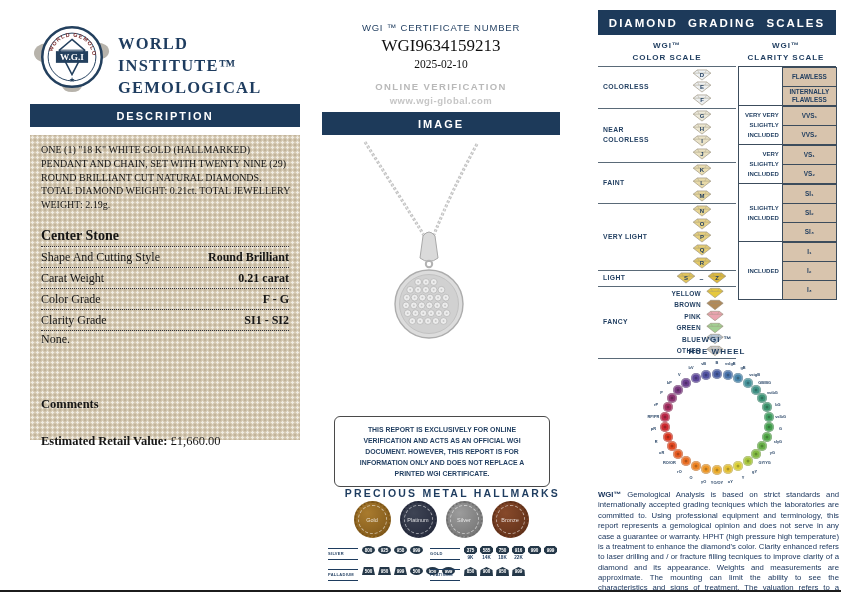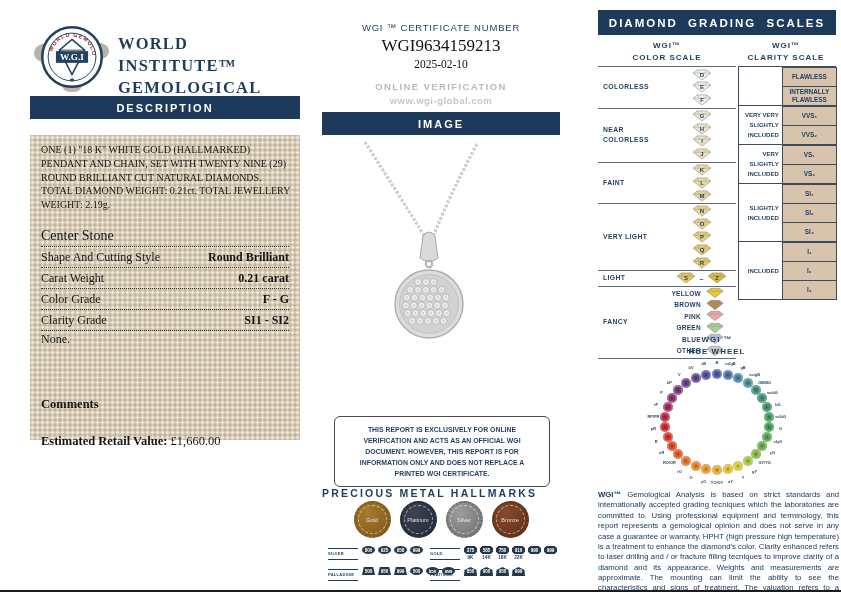--- a/index.html
+++ b/index.html
@@ -4,49 +4,49 @@
 <style>
   html,body{margin:0;padding:0;background:#e8e8e8;}
   #page{position:relative;width:841px;height:595px;background:#ffffff;margin:0 auto;
         font-family:"Liberation Sans",sans-serif;overflow:hidden;}
   .bar{position:absolute;height:23px;background:#1d3a5a;color:#fff;display:flex;align-items:center;
        justify-content:center;font-weight:bold;font-size:11px;letter-spacing:2px;}
   
   #logo-emblem{position:absolute;left:33px;top:18px;width:78px;height:78px;}
   #org-name{position:absolute;left:118px;top:33px;font-family:"Liberation Serif",serif;font-weight:bold;
             color:#1e3c5f;font-size:16.5px;line-height:1.32;letter-spacing:1.2px;}
-  #desc-bar{left:30px;top:96px;width:270px;}
+  #desc-bar{left:30px;top:104px;width:270px;}
   #left-panel{position:absolute;left:30px;top:135px;width:270px;height:305px;box-sizing:border-box;
       padding:8px 11px;color:#161616;
       background-color:#d8ccb6;
       background-image:radial-gradient(circle,rgba(255,255,255,.6) 1px,transparent 1.3px),
                        radial-gradient(circle,rgba(135,118,88,.38) 1px,transparent 1.3px);
       background-size:5px 5px,5px 5px;background-position:0 0,2.5px 2.5px;}
   #desc-text{font-family:"Liberation Serif",serif;font-size:10px;line-height:1.38;color:#181818;width:250px;}
-  #cs-heading{margin-top:16px;font-family:"Liberation Serif",serif;font-weight:normal;font-size:14px;
+  #cs-heading{margin-top:16px;font-family:"Liberation Serif",serif;font-weight:bold;font-size:14px;
       border-bottom:1px dotted #33333a;padding-bottom:2px;}
   .cs-row{display:flex;justify-content:space-between;align-items:baseline;
       font-family:"Liberation Serif",serif;font-size:12px;padding:3px 0 2px;border-bottom:1px dotted #33333a;}
   .cs-row .val{font-weight:bold;}
   #comments-heading{margin-top:50px;font-family:"Liberation Serif",serif;font-weight:bold;font-size:12.5px;}
   #comments-value{font-family:"Liberation Serif",serif;font-size:12px;margin-top:1px;}
   #retail{margin-top:22px;font-family:"Liberation Serif",serif;font-size:12.5px;}
   #retail .lbl{font-weight:bold;}
   
   #cert-block{position:absolute;left:322px;top:22px;width:238px;text-align:center;}
   #cert-label{font-size:9.5px;font-weight:normal;color:#1e3c5f;letter-spacing:.8px;}
   #cert-number{font-family:"Liberation Serif",serif;font-size:17px;color:#101010;margin-top:3px;}
   #cert-date{font-family:"Liberation Serif",serif;font-size:11.5px;color:#101010;margin-top:2px;}
   #cert-online{margin-top:11px;font-size:9.5px;font-weight:bold;color:#b9b9b9;letter-spacing:1.4px;}
   #cert-site{font-size:9.5px;font-weight:bold;color:#c6c6c6;letter-spacing:.5px;margin-top:3px;}
   #image-bar{left:322px;top:112px;width:238px;}
   #necklace{position:absolute;left:340px;top:138px;}
   #disclaimer{position:absolute;left:334px;top:416px;width:216px;box-sizing:border-box;border:1px solid #4a4a4a;
       border-radius:6px;padding:7px 9px;font-size:6.9px;font-weight:bold;color:#1e3c5f;text-align:center;line-height:1.6;}
-  #hallmarks-title{position:absolute;left:322px;top:487px;width:238px;text-align:left;font-size:10.5px;
+  #hallmarks-title{position:absolute;left:322px;top:487px;width:238px;text-align:right;font-size:10.5px;
       font-weight:bold;color:#1e3c5f;letter-spacing:2.2px;}
   #coins{position:absolute;left:322px;top:501px;width:238px;display:flex;justify-content:center;gap:9px;}
   .coin{width:37px;height:37px;border-radius:50%;box-sizing:border-box;display:flex;align-items:center;justify-content:center;}
   .coin-inner{width:27px;height:27px;border-radius:50%;border:1px dashed rgba(255,255,255,.55);
       display:flex;align-items:center;justify-content:center;font-size:5.5px;color:rgba(255,255,255,.8);}
   #hallmark-grid{position:absolute;left:328px;top:546px;width:232px;display:grid;
       grid-template-columns:102px 130px;row-gap:7px;}
   .hm-row{display:flex;align-items:flex-start;gap:4px;}
   .hm-metal{font-size:4px;font-weight:bold;color:#1e3c5f;min-width:30px;border-top:1px solid #1e3c5f;
       border-bottom:1px solid #1e3c5f;padding:2.5px 0;margin-top:1.5px;letter-spacing:.3px;}

